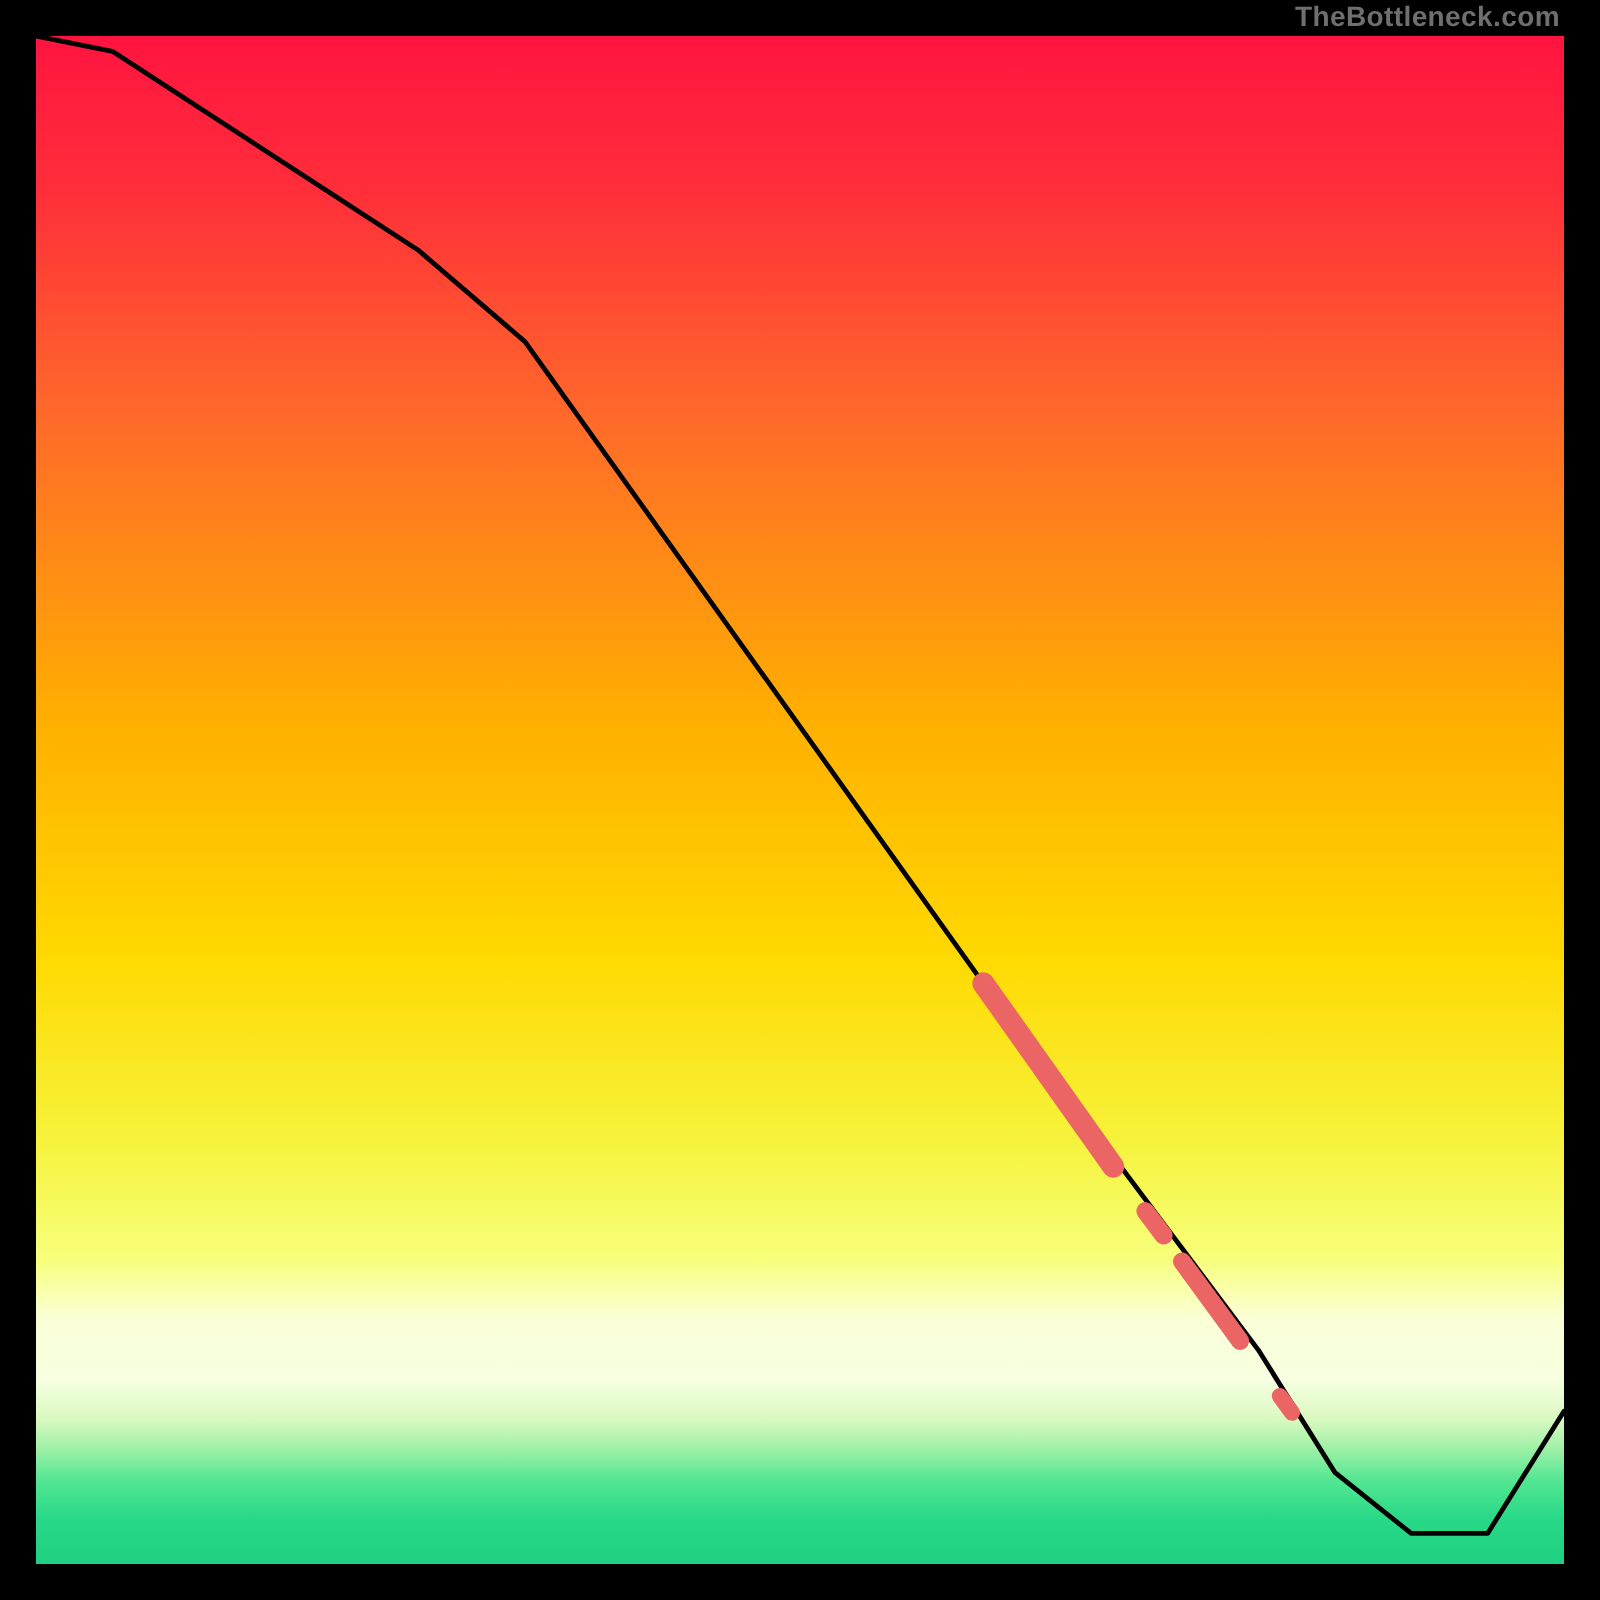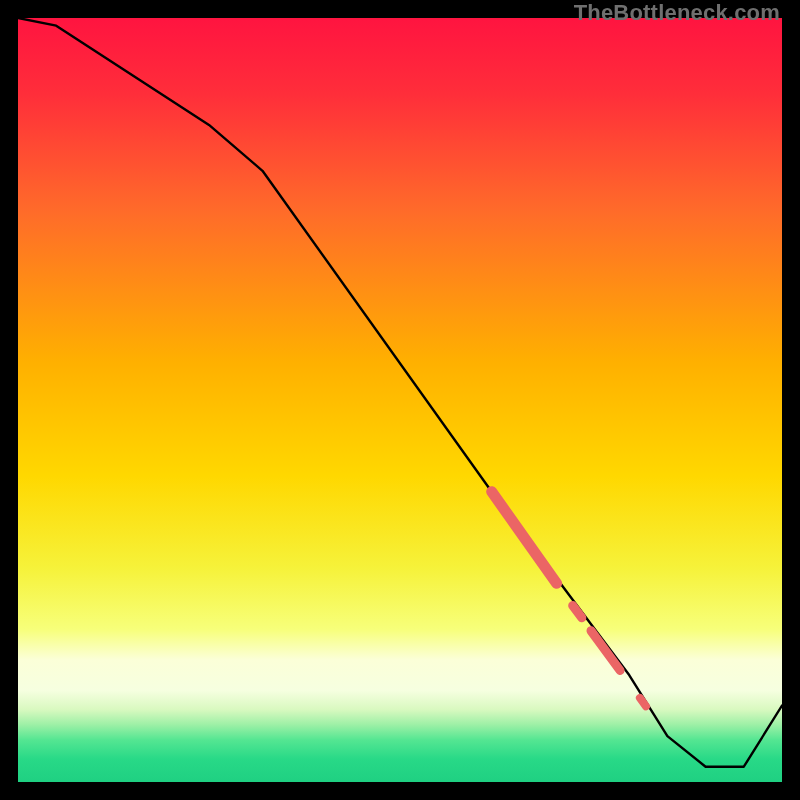--- a/index.html
+++ b/index.html
@@ -16,21 +16,21 @@
     top: 18px;
     width: 764px;
     height: 764px;
     background: #000000;
   }
   .watermark {
     position: absolute;
     top: 0px;
     right: 20px;
     font-family: Arial, Helvetica, sans-serif;
-    font-size: 22px;
+    font-size: 14px;
     font-weight: 600;
     color: #6f6f6f;
     letter-spacing: 0.2px;
   }
   svg {
     display: block;
   }
 </style>
 </head>
 <body>

